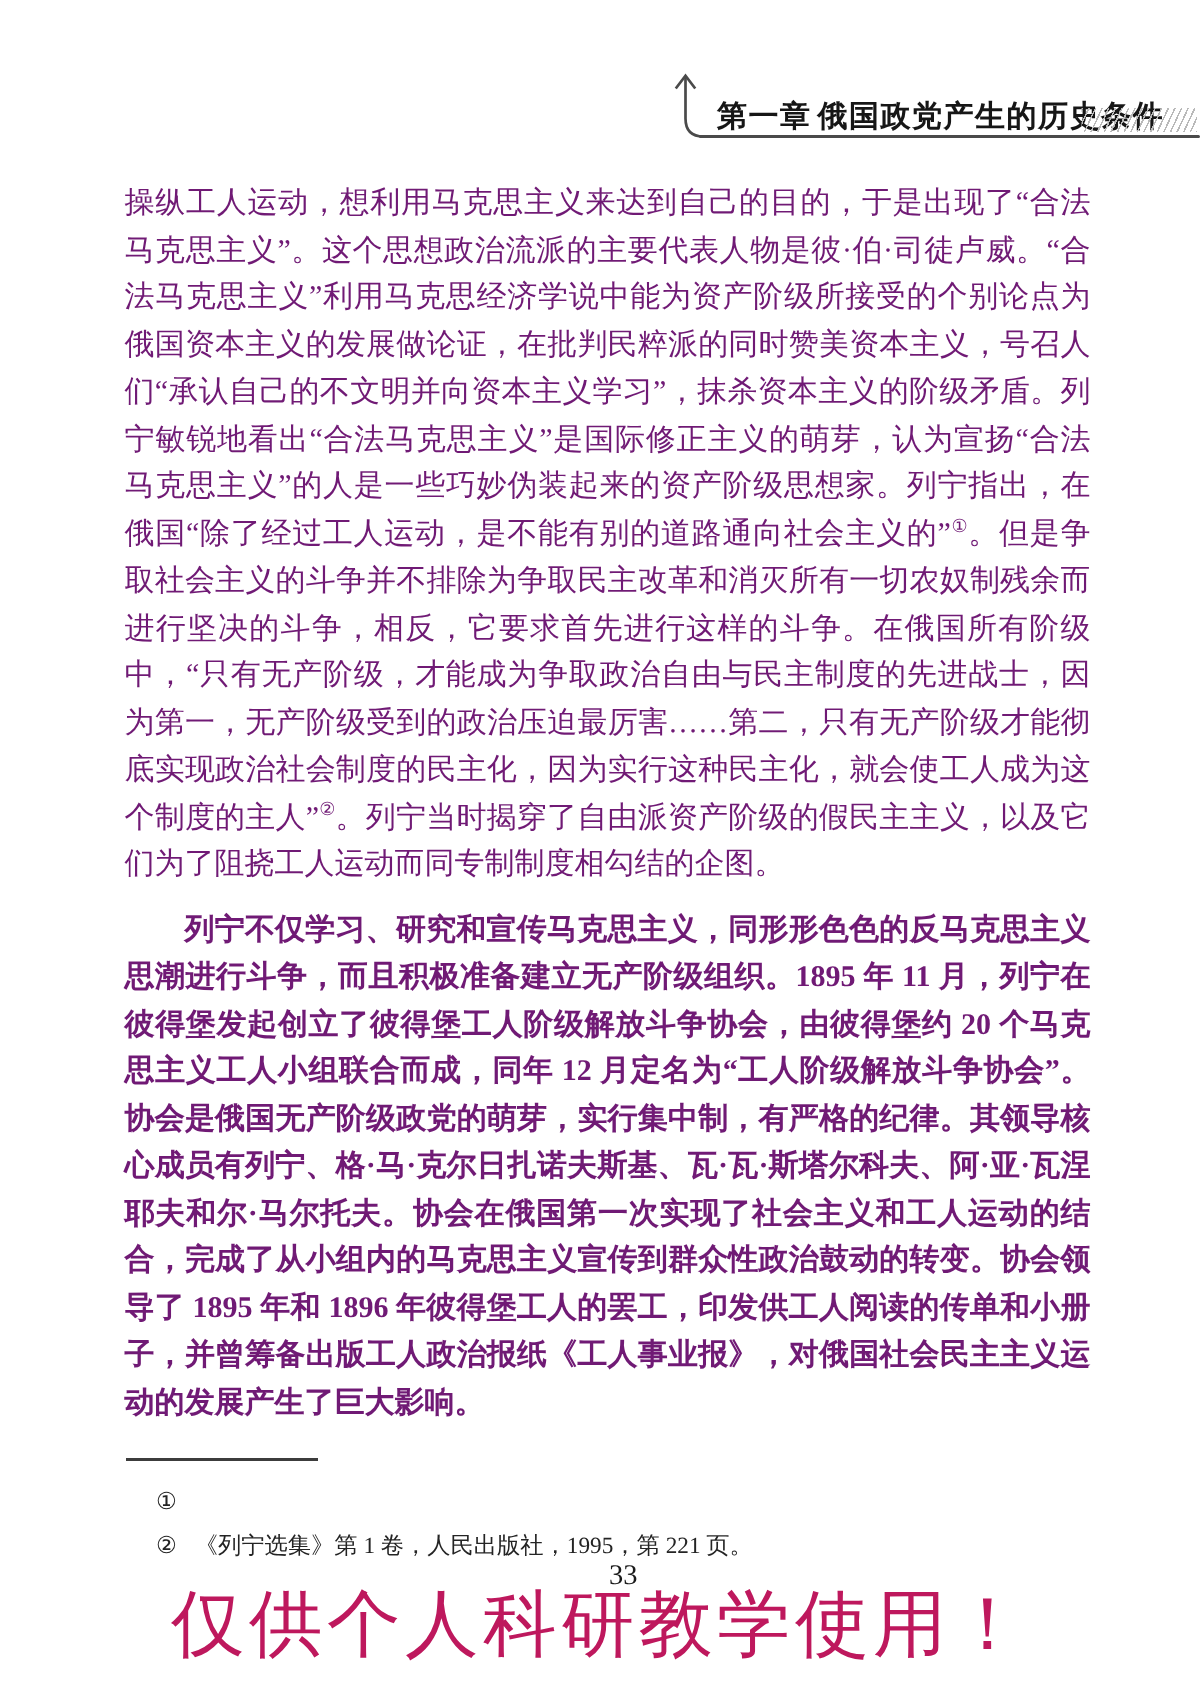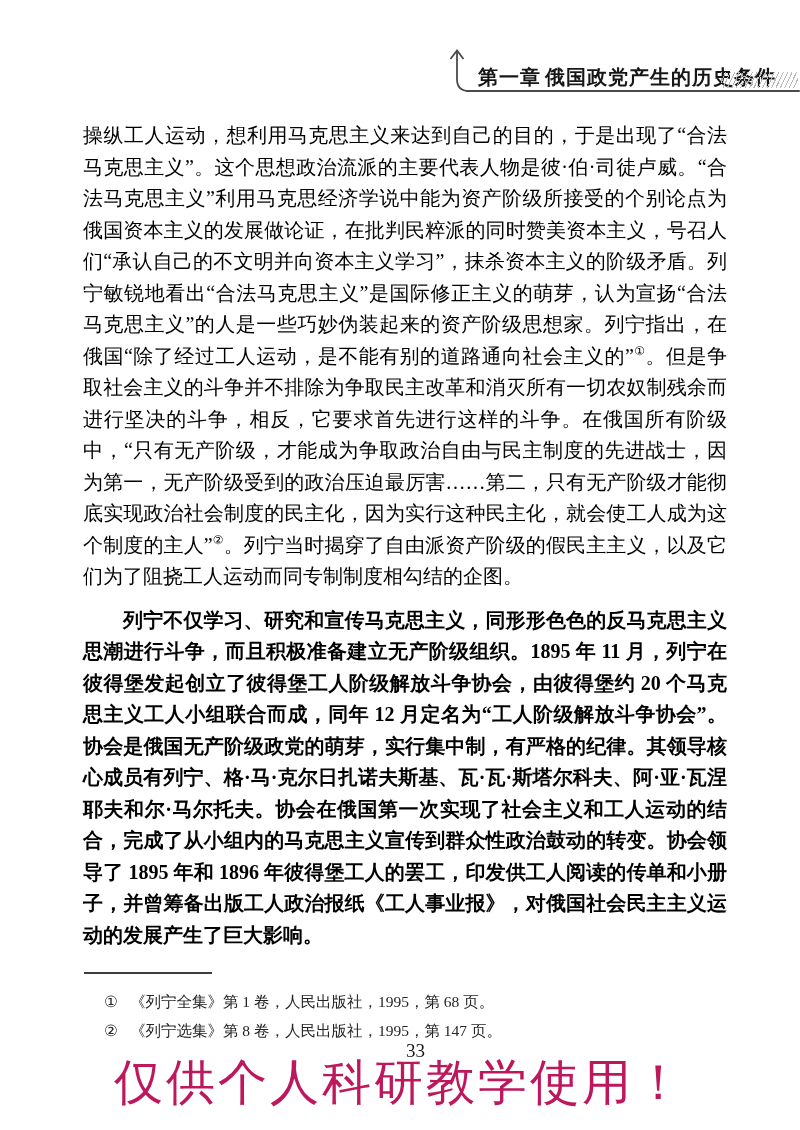--- a/index.html
+++ b/index.html
@@ -22,21 +22,21 @@
     position:absolute; left:721px; top:72px; width:77px; height:16px;
     background:repeating-linear-gradient(115deg,#b9b9b9 0,#b9b9b9 1px,transparent 1px,transparent 4px);
   }
   .header-rule {
     position:absolute; left:466px; top:90px; width:334px; height:2px;
     background:#4a4a4a; border-radius:1px;
   }
   
   .body-text {
     position:absolute; left:83px; top:120px; width:644px;
-    font-size:20px; line-height:31.5px; color:#000000;
+    font-size:20px; line-height:31.5px; color:#701a75;
     text-align:justify; text-justify:inter-ideograph;
   }
   .para.indent { text-indent:2em; margin-top:12px;font-weight:bold; }
   .body-text sup {
     font-size:0.6em; vertical-align:super; line-height:0;
   }
   
   .fn-rule {
     position:absolute; left:84px; top:972px; width:128px; height:2px;
     background:#3c3c3c;
@@ -75,24 +75,23 @@
 
   <main class="body-text">
       <div class="para">操纵工人运动，想利用马克思主义来达到自己的目的，于是出现了“合法马克思主义”。这个思想政治流派的主要代表人物是彼·伯·司徒卢威。“合法马克思主义”利用马克思经济学说中能为资产阶级所接受的个别论点为俄国资本主义的发展做论证，在批判民粹派的同时赞美资本主义，号召人们“承认自己的不文明并向资本主义学习”，抹杀资本主义的阶级矛盾。列宁敏锐地看出“合法马克思主义”是国际修正主义的萌芽，认为宣扬“合法马克思主义”的人是一些巧妙伪装起来的资产阶级思想家。列宁指出，在俄国“除了经过工人运动，是不能有别的道路通向社会主义的”<sup>①</sup>。但是争取社会主义的斗争并不排除为争取民主改革和消灭所有一切农奴制残余而进行坚决的斗争，相反，它要求首先进行这样的斗争。在俄国所有阶级中，“只有无产阶级，才能成为争取政治自由与民主制度的先进战士，因为第一，无产阶级受到的政治压迫最厉害……第二，只有无产阶级才能彻底实现政治社会制度的民主化，因为实行这种民主化，就会使工人成为这个制度的主人”<sup>②</sup>。列宁当时揭穿了自由派资产阶级的假民主主义，以及它们为了阻挠工人运动而同专制制度相勾结的企图。</div>
       <div class="para indent">列宁不仅学习、研究和宣传马克思主义，同形形色色的反马克思主义思潮进行斗争，而且积极准备建立无产阶级组织。1895 年 11 月，列宁在彼得堡发起创立了彼得堡工人阶级解放斗争协会，由彼得堡约 20 个马克思主义工人小组联合而成，同年 12 月定名为“工人阶级解放斗争协会”。协会是俄国无产阶级政党的萌芽，实行集中制，有严格的纪律。其领导核心成员有列宁、格·马·克尔日扎诺夫斯基、瓦·瓦·斯塔尔科夫、阿·亚·瓦涅耶夫和尔·马尔托夫。协会在俄国第一次实现了社会主义和工人运动的结合，完成了从小组内的马克思主义宣传到群众性政治鼓动的转变。协会领导了 1895 年和 1896 年彼得堡工人的罢工，印发供工人阅读的传单和小册子，并曾筹备出版工人政治报纸《工人事业报》，对俄国社会民主主义运动的发展产生了巨大影响。</div>
     </main>
 
   <div class="fn-rule"></div>
   <div class="footnotes">
       <div class="footnote">
         <span class="fn-marker">①</span>
-        <span class="fn-text">《列宁全集》第 1 卷，人民出版社，1995，第 68 页。</span>
       </div>
       <div class="footnote">
         <span class="fn-marker">②</span>
-        <span class="fn-text">《列宁选集》第 8 卷，人民出版社，1995，第 147 页。</span>
+        <span class="fn-text">《列宁选集》第 1 卷，人民出版社，1995，第 221 页。</span>
       </div>
     </div>
 
   <div class="page-number">33</div>
   <div class="watermark">仅供个人科研教学使用！</div>
 
 </div>
 
 </body></html>

